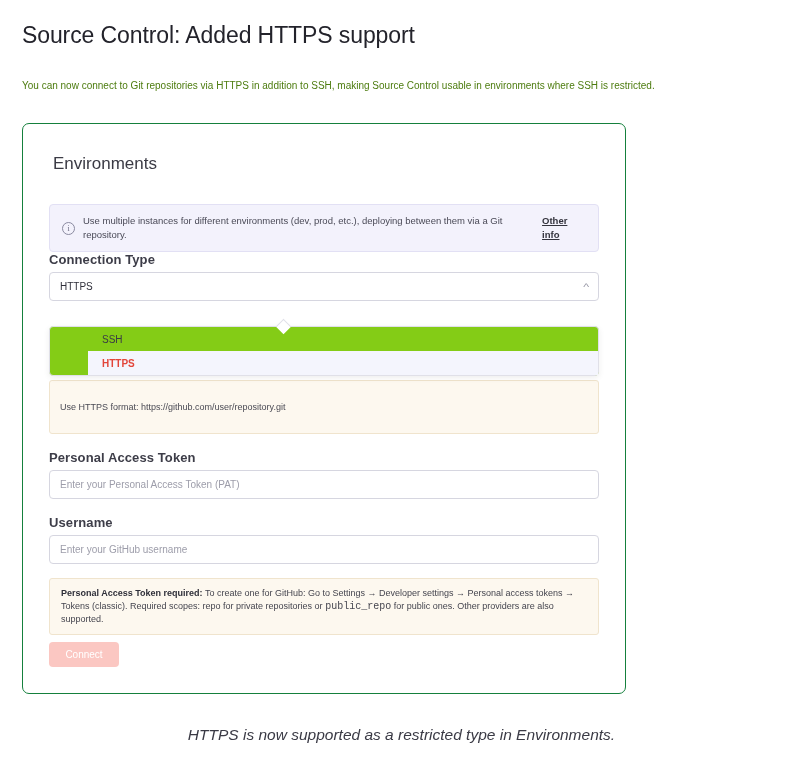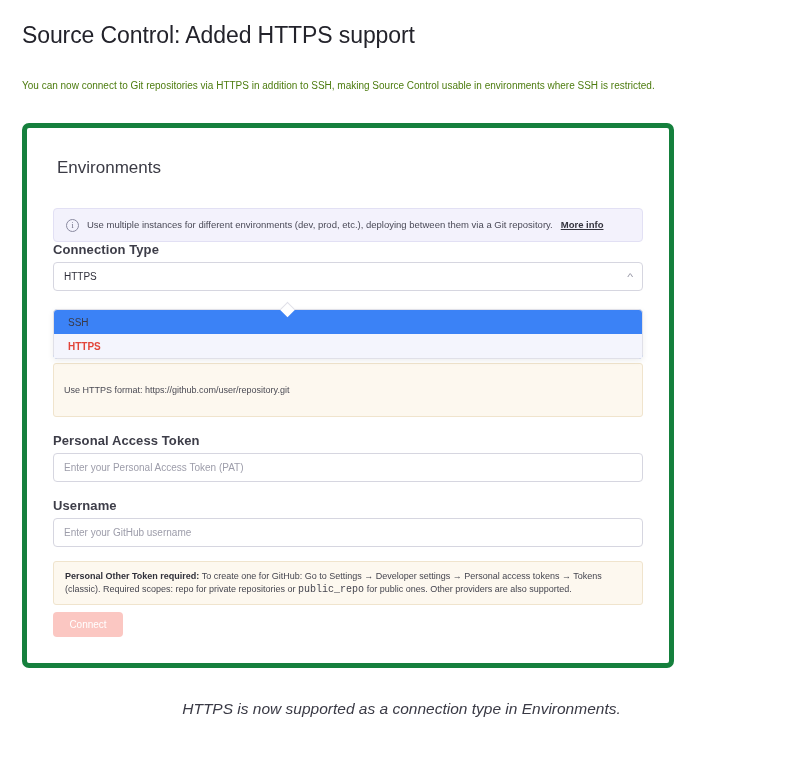--- a/index.html
+++ b/index.html
@@ -33,26 +33,26 @@
     font-size: 10px;
     line-height: 28px;
     margin: 22px 0 0 0;
     color: #4d7c0f;
     max-width: 760px;
   }
 
   
   .shot {
     margin-top: 23px;
-    border: 5px solid #15803d;
+    border: 1px solid #15803d;
     border-radius: 7px;
     background: #ffffff;
     padding: 22px 26px 26px 26px;
     box-sizing: border-box;
-    width: 652px;
+    width: 604px;
     position: relative;
   }
   .shot-title {
     font-size: 17px;
     font-weight: 400;
     color: #3b3b45;
     margin: 8px 0 0 4px;
   }
   .info-banner {
     margin-top: 30px;
@@ -109,26 +109,27 @@
     color: #2f2f3a;
     justify-content: space-between;
     position: relative;
   }
   .chev {
     color: #9a9aa8;
     font-size: 9px;
     transform: scaleX(1.4);
   }
   .dropdown {
-    margin-top: 18px;
+    margin-top: 25px;
     border: 1px solid #e0e0e8;
     border-radius: 4px;
-    background: #3b82f6;
+    background: #84cc16;
     box-shadow: 0 2px 6px rgba(0,0,0,0.07);
     position: relative;
+    padding-left: 38px;
   }
   .dropdown::before {
     content: "";
     position: absolute;
     top: -6px;
     left: 228px;
     width: 10px;
     height: 10px;
     background: #fff;
     border-left: 1px solid #e0e0e8;
@@ -215,21 +216,21 @@
 
   <p class="article-body">You can now connect to Git repositories via HTTPS in addition to SSH, making Source Control usable in environments where SSH is restricted.</p>
 
   <div class="shot">
 
     <div class="shot-title">Environments</div>
 
     <div class="info-banner">
       <span class="i-icon">i</span>
       <span>Use multiple instances for different environments (dev, prod, etc.), deploying between them via a Git repository.</span>
-      <a href="#">More info</a>
+      <a href="#">Other info</a>
     </div>
 
 
     <div>
       <div class="field-label">Connection Type</div>
       <div class="select-box">
         <span>HTTPS</span>
         <span class="chev">^</span>
       </div>
     </div>
@@ -249,22 +250,22 @@
     </div>
 
     <div class="field-block">
       <div class="field-label">Username</div>
       <div class="text-input">
         <span>Enter your GitHub username</span>
       </div>
     </div>
 
     <div class="note-box">
-      <b>Personal Other Token required:</b><span> To create one for GitHub: Go to Settings → Developer settings → Personal access tokens → Tokens (classic). Required scopes: repo for private repositories or </span><span class="mono">public_repo</span><span> for public ones. Other providers are also supported.</span>
+      <b>Personal Access Token required:</b><span> To create one for GitHub: Go to Settings → Developer settings → Personal access tokens → Tokens (classic). Required scopes: repo for private repositories or </span><span class="mono">public_repo</span><span> for public ones. Other providers are also supported.</span>
     </div>
 
     <div class="connect-btn">Connect</div>
 
   </div>
 
-  <div class="caption">HTTPS is now supported as a connection type in Environments.</div>
+  <div class="caption">HTTPS is now supported as a restricted type in Environments.</div>
 
 </div>
 
 </body></html>

